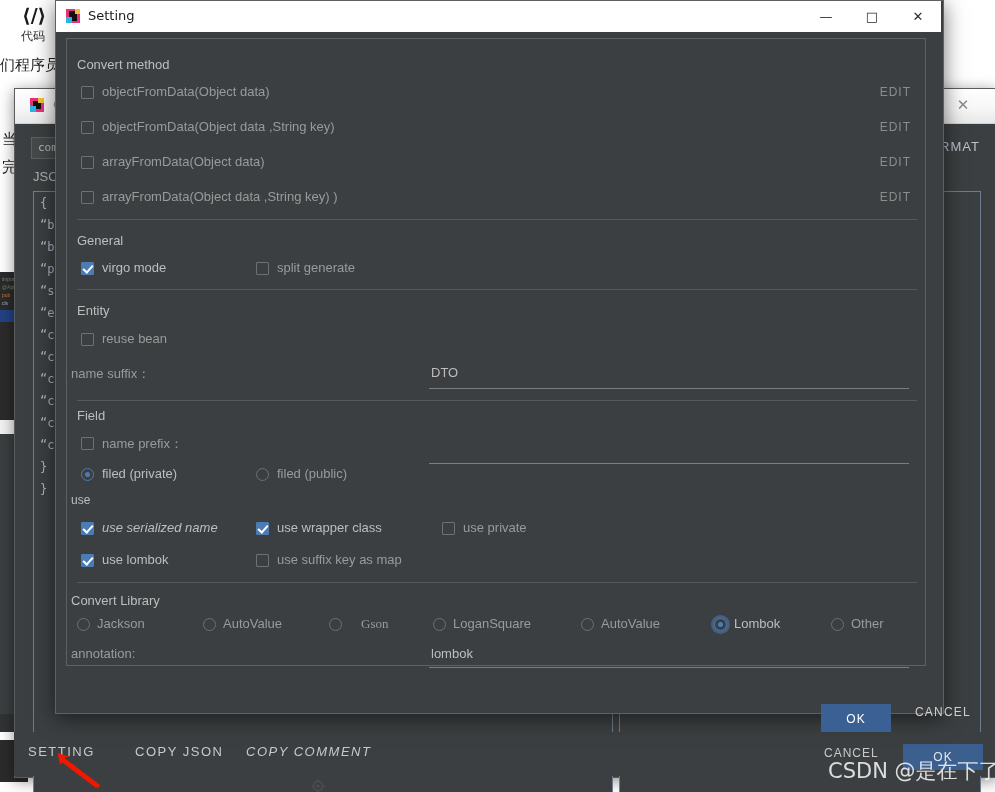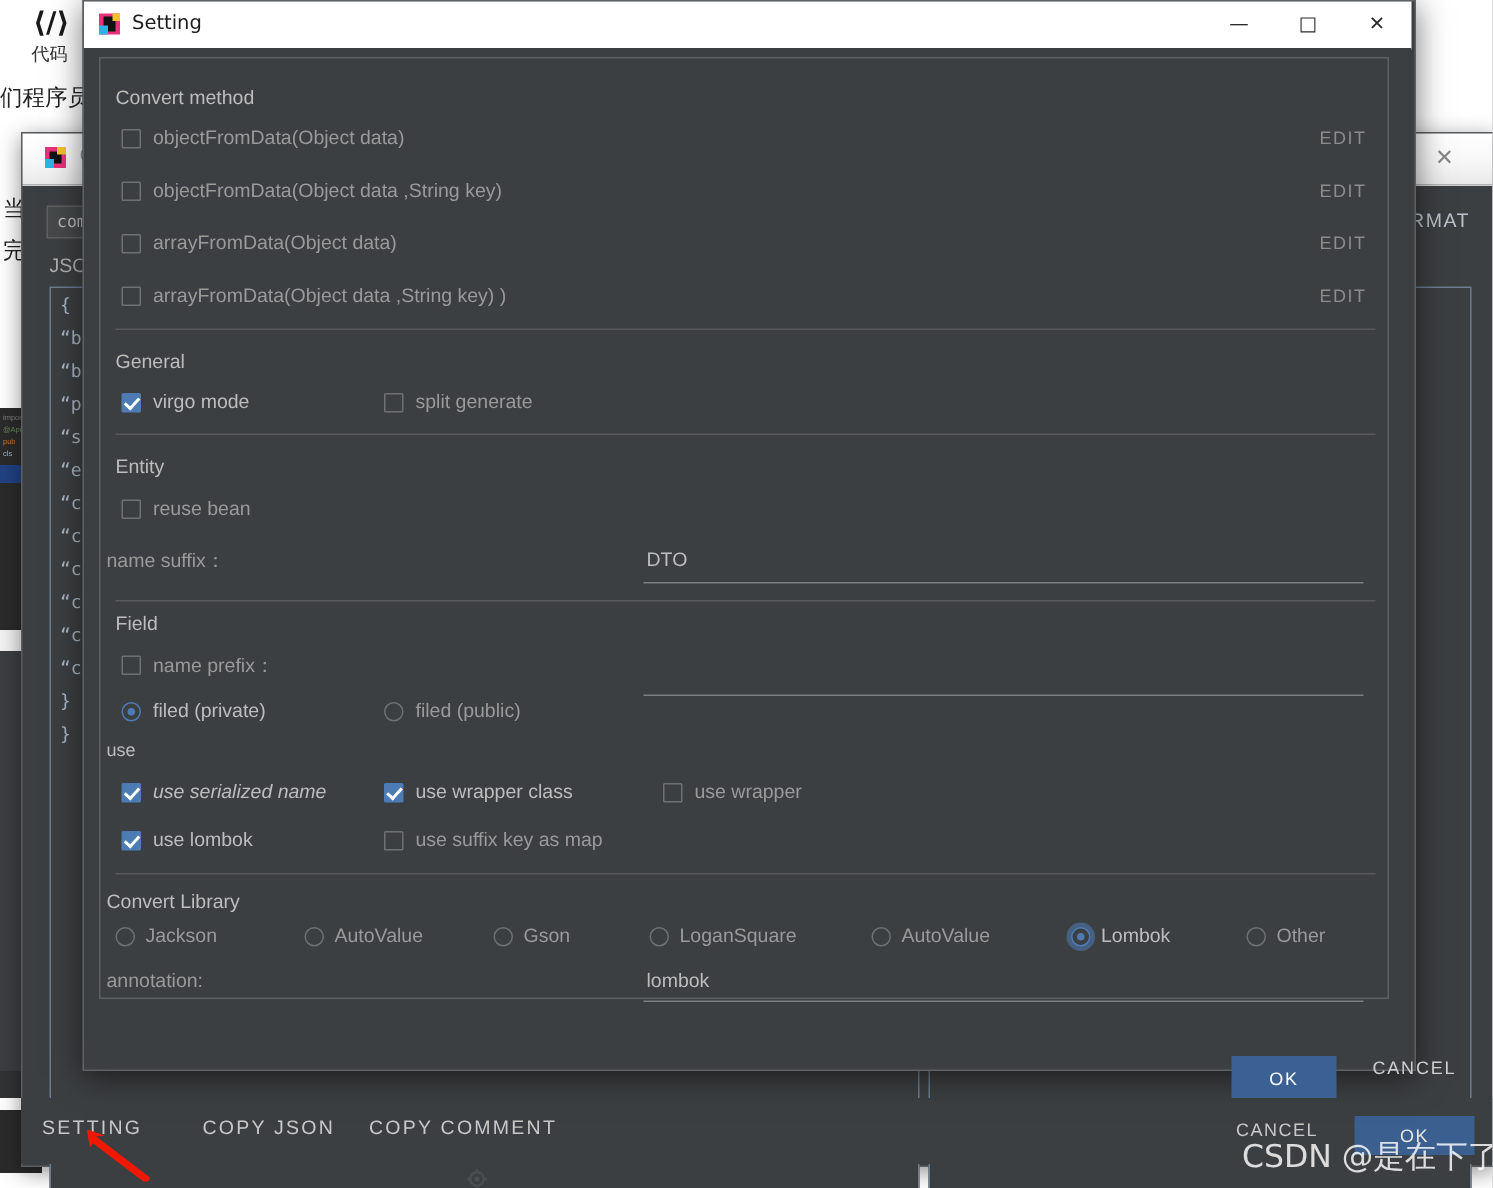--- a/index.html
+++ b/index.html
@@ -346,21 +346,21 @@
       <div class="jline" style="top:246px;">“com</div>
       <div class="jline" style="top:268px;">}</div>
       <div class="jline" style="top:290px;">}</div>
     </div>
     <div class="gson-right-panel"></div>
   </div>
 
   <div class="gson-bottom-bar">
     <div class="gson-bb-item" style="left:14px;">SETTING</div>
     <div class="gson-bb-item" style="left:121px;">COPY JSON</div>
-    <div class="gson-bb-item" style="left:232px;">COPY COMMENT</div>
+    <div class="gson-bb-item" style="left:232px;font-style:italic;">COPY COMMENT</div>
   </div>
   <div class="gson-cancel-btn">CANCEL</div>
   <div class="gson-ok-btn">OK</div>
 
   <svg class="red-arrow" width="52" height="36" viewBox="0 0 52 36">
     <path d="M48 34 L10 6 L18 5 L6 1 L8 13 L12 7 L46 36 Z" fill="#f01800"></path>
     <path d="M6 1 L48 33 L44 36 L7 8 Z" fill="#f01800"></path>
   </svg>
 
   <svg class="gear-icon-bottom" viewBox="0 0 16 16">
@@ -446,40 +446,40 @@
 
         <div class="sec-title" style="left:4px; top:454px; font-size:12px;">use</div>
 
         <div class="cb checked" style="left:14px; top:483px;"></div>
         <div class="row-label bright" style="left:35px; top:481px;font-style:italic;">use serialized name</div>
 
         <div class="cb checked" style="left:189px; top:483px;"></div>
         <div class="row-label bright" style="left:210px; top:481px;">use wrapper class</div>
 
         <div class="cb" style="left:375px; top:483px;"></div>
-        <div class="row-label" style="left:396px; top:481px;">use wrapper</div>
+        <div class="row-label" style="left:396px; top:481px;">use private</div>
 
         <div class="cb checked" style="left:14px; top:515px;"></div>
         <div class="row-label bright" style="left:35px; top:513px;">use lombok</div>
 
         <div class="cb" style="left:189px; top:515px;"></div>
         <div class="row-label" style="left:210px; top:513px;">use suffix key as map</div>
 
         <div class="divider" style="left:10px; top:543px; width:840px;"></div>
 
         <div class="sec-title" style="left:4px; top:554px;">Convert Library</div>
 
         <div class="rb" style="left:10px; top:579px;"></div>
         <div class="row-label" style="left:30px; top:577px;">Jackson</div>
 
         <div class="rb" style="left:136px; top:579px;"></div>
         <div class="row-label" style="left:156px; top:577px;">AutoValue</div>
 
         <div class="rb" style="left:262px; top:579px;"></div>
-        <div class="row-label" style="left:282px; top:577px;">Gson</div>
+        <div class="row-label" style="left:294px; top:577px;font-family:Liberation Serif, serif;">Gson</div>
 
         <div class="rb" style="left:366px; top:579px;"></div>
         <div class="row-label" style="left:386px; top:577px;">LoganSquare</div>
 
         <div class="rb" style="left:514px; top:579px;"></div>
         <div class="row-label" style="left:534px; top:577px;">AutoValue</div>
 
         <div class="rb selected focusring" style="left:647px; top:579px;"></div>
         <div class="row-label bright" style="left:667px; top:577px;">Lombok</div>
 

